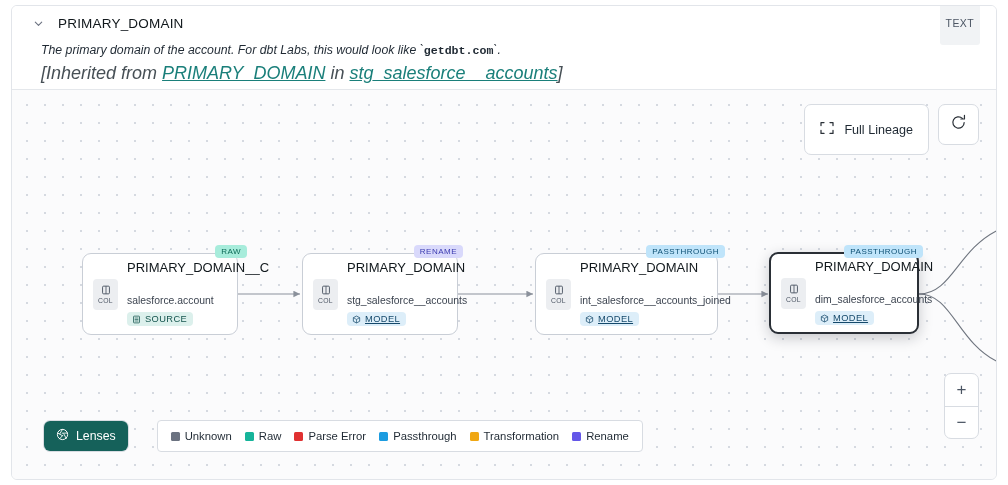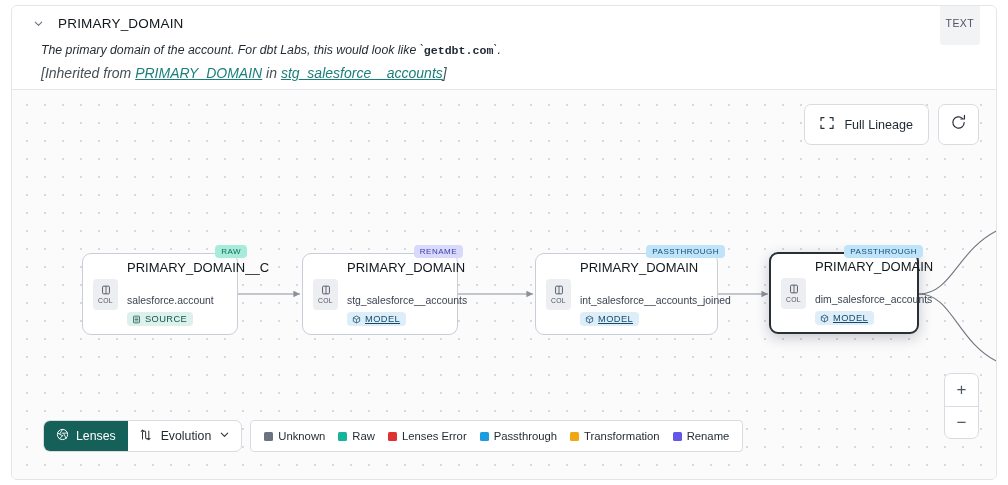--- a/index.html
+++ b/index.html
@@ -62,21 +62,21 @@
   }
   .desc code {
     font-family: "Liberation Mono", monospace;
     font-style: normal;
     font-weight: bold;
     font-size: 11.6px;
     margin-top: 8px;
   }
   .inherit {
     padding: 6px 18px 0 29px;
-    font-size: 14px;
+    font-size: 18px;
     font-style: italic;
     color: #475056;
     line-height: 16px;
   }
   .inherit a {
     color: #1a7f7a;
     text-decoration: underline;
     font-style: italic;
   }
 
@@ -89,21 +89,21 @@
     background-size: 18px 18px;
     background-position: 6px 6px;
     overflow: hidden;
   }
   .edges { position:absolute; inset:0; pointer-events:none; }
 
   
   .ctrls { position:absolute; right:17px; top:14px; display:flex; gap:9px; }
   .btn-lineage {
     display:flex; align-items:center; gap:10px;
-    height: 41px; padding: 0 15px;
+    height: 51px; padding: 0 15px;
     background:#fff; border:1px solid #d8dce2; border-radius:7px;
     font-size:12.6px; color:#1f2933; cursor:pointer;
   }
   .btn-refresh {
     width:41px; height:41px;
     display:flex; align-items:center; justify-content:center;
     background:#fff; border:1px solid #d8dce2; border-radius:7px;
     cursor:pointer;
   }
 
@@ -160,21 +160,21 @@
     position:absolute; top:-9px;
     font-size:8px; letter-spacing:.5px;
     border-radius:4px;
     padding:2px 6px;
   }
   .tag.raw  { background:#a7ecdb; color:#0c6b57; }
   .tag.ren  { background:#d9d9fb; color:#3b3bb0; }
   .tag.pass { background:#bfe4fa; color:#0d4f73; }
 
   
-  .bottom { position:absolute; left:31px; bottom:27px; display:flex; gap:8px; align-items:center; }
+  .bottom { position:absolute; left:31px; bottom:27px; display:flex; gap:28px; align-items:center; }
   .seg { display:flex; background:#fff; border:1px solid #d8dce2; border-radius:7px; overflow:hidden; height:32px; }
   .seg .lenses {
     display:flex; align-items:center; gap:7px;
     background:#15615a; color:#fff;
     padding:0 12px; font-size:12.3px; cursor:pointer;
   }
   .seg .evo {
     display:flex; align-items:center; gap:8px;
     padding:0 11px; font-size:12.3px; color:#1f2933; cursor:pointer;
   }
@@ -344,48 +344,34 @@
       <div class="seg">
         <div class="lenses">
           <span>
             <svg width="13" height="13" viewBox="0 0 16 16">
                 <circle cx="8" cy="8" r="6.3" fill="none" stroke="#fff" stroke-width="1.2"></circle>
                 <path d="M8 1.7 4.6 7.2M14 6.2 7.6 6.4M12.6 12.9 9.6 7.2M2 6.2l5.6 3.1M4.4 13.4 8.4 9" fill="none" stroke="#fff" stroke-width="1.1" stroke-linecap="round"></path>
               </svg>
           </span>
           <span>Lenses</span>
         </div>
-        <div class="evo">
-          <span>
-            <svg width="14" height="14" viewBox="0 0 16 16">
-                <path d="M4 12.5V5.2a1.8 1.8 0 0 1 3.6 0v5.6a1.8 1.8 0 0 0 3.6 0V3.5" fill="none" stroke="#2b3138" stroke-width="1.15" stroke-linecap="round"></path>
-                <path d="M2.5 3.8 4 2.3l1.5 1.5M9.7 11.9l1.5 1.5 1.5-1.5" fill="none" stroke="#2b3138" stroke-width="1.15" stroke-linecap="round" stroke-linejoin="round"></path>
-              </svg>
-          </span>
-          <span>Evolution</span>
-          <span>
-            <svg width="11" height="11" viewBox="0 0 12 12">
-                <path d="M2.5 4.5 L6 8 L9.5 4.5" fill="none" stroke="#2b3138" stroke-width="1.15" stroke-linecap="round" stroke-linejoin="round"></path>
-              </svg>
-          </span>
-        </div>
       </div>
 
       <div class="legend">
         <div class="it">
           <span class="sw" style="background: rgb(107, 114, 128);"></span>
           <span>Unknown</span>
         </div>
         <div class="it">
           <span class="sw" style="background: rgb(22, 180, 154);"></span>
           <span>Raw</span>
         </div>
         <div class="it">
           <span class="sw" style="background: rgb(224, 49, 49);"></span>
-          <span>Lenses Error</span>
+          <span>Parse Error</span>
         </div>
         <div class="it">
           <span class="sw" style="background: rgb(28, 156, 224);"></span>
           <span>Passthrough</span>
         </div>
         <div class="it">
           <span class="sw" style="background: rgb(240, 167, 19);"></span>
           <span>Transformation</span>
         </div>
         <div class="it">

